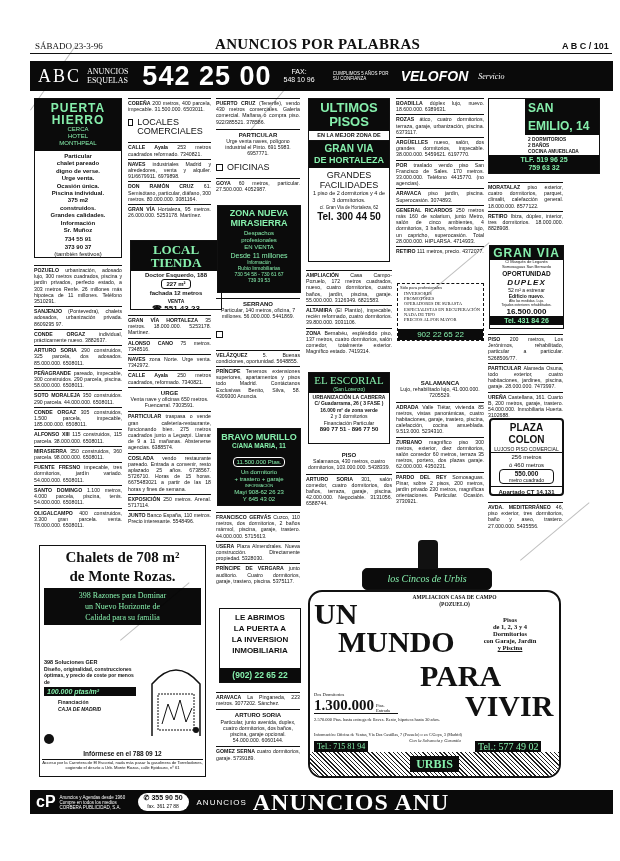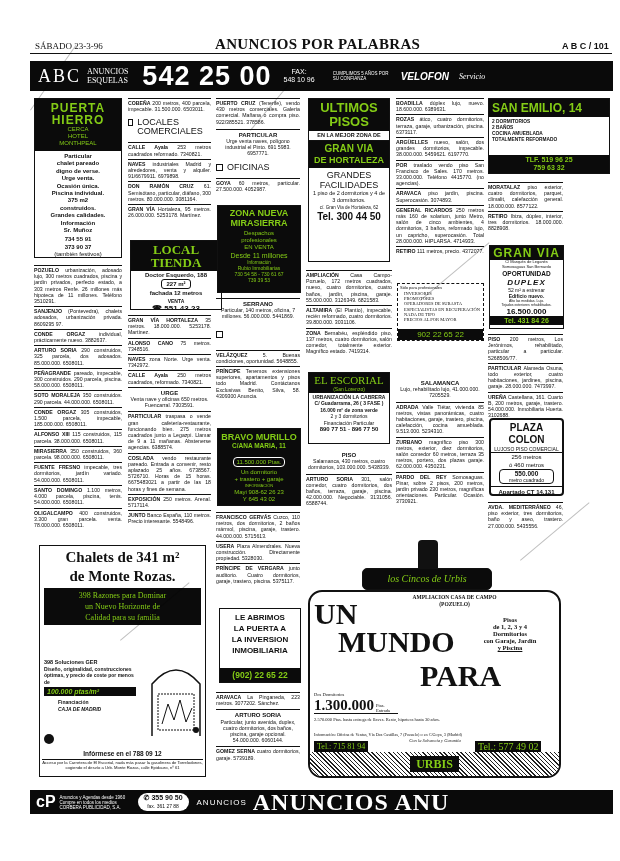--- a/index.html
+++ b/index.html
@@ -9,32 +9,32 @@
   .topline { left: 30px; top: 36px; width: 582px; height: 18px; border-bottom: 1.5px solid #111; }
   .hdr-date { left: 35px; top: 41px; font-size: 9px; font-family: "Liberation Serif", serif; }
   .hdr-title { left: 215px; top: 36px; font-size: 15px; font-weight: bold; font-family: "Liberation Serif", serif; letter-spacing: 0.3px; }
   .hdr-page { left: 562px; top: 41px; font-size: 9px; font-weight: bold; }
   .banner { left: 30px; top: 61px; width: 583px; height: 30px; background: #0a0a0a; color: #fff; display: flex; align-items: center; }
   .banner .abc { font-size: 18px; font-family: "Liberation Serif", serif; letter-spacing: 2px; margin-left: 8px; }
   .banner .esq { font-size: 8px; line-height: 9px; font-family: "Liberation Serif", serif; margin-left: 6px; }
   .banner .phone { font-size: 27px; font-weight: bold; margin-left: 14px; letter-spacing: 1px; }
   .banner .fax { font-size: 7px; line-height: 8px; margin-left: 12px; text-align: center; }
   .banner .small { font-size: 4.5px; line-height: 5px; margin-left: 18px; width: 58px; }
-  .banner .brand { font-size: 10px; font-style: italic; font-weight: bold; margin-left: 10px; }
+  .banner .brand { font-size: 14px; font-style: italic; font-weight: bold; margin-left: 10px; }
   .banner .brand2 { font-size: 8px; margin-left: 10px; font-family: "Liberation Serif", serif; font-style: italic; }
 
   .col { position: absolute; font-size: 5.2px; line-height: 6.2px; }
   .cls { border-top: 1px solid #111; padding-top: 1px; margin-bottom: 2px; text-align: justify; }
   .cls b { font-weight: bold; }
   .sect { font-size: 9px; line-height: 9px; font-family: "Liberation Sans", sans-serif; margin: 6px 0 6px 0; display: flex; gap: 4px; }
   .sect .box { width: 7px; height: 7px; border: 1px solid #111; margin-top: 1px; }
   .centered { text-align: center; border-top: 1px solid #111; padding-top: 2px; margin-bottom: 3px; }
   .centered .ttl { font-weight: bold; font-size: 6px; }
 
-  .dark { background: #0b0b0b; color: #84cc16; }
+  .dark { background: #0b0b0b; color: #86efac; }
   .boxad { position: absolute; border: 1.5px solid #111; overflow: hidden; }
   .center { text-align: center; }
 
   .watermark { position: absolute; border-top: 1px solid rgba(0,0,0,0.25); transform-origin: left top; }
   .footer-bar { left: 30px; top: 790px; width: 583px; height: 24px; background: #0a0a0a; color: #fff; display: flex; align-items: center; }
 </style>
 </head>
 <body>
 
 <div class="abs topline"></div>
@@ -286,21 +286,21 @@
 <div class="col" style="left:396px; top:378px; width:88px;">
   <div class="centered" style="border-top:none;">
       <div class="ttl">SALAMANCA</div>
       <div>Lujo, rehabilitado lujo, 41.000.000. 7205529.</div>
     </div>
   <div class="cls"><b>ADRADA</b> <span>Valle Tiétar, vivienda 85 metros, vistas panorámicas, cuatro habitaciones, garaje, trastero, piscina, calefacción, cocina amueblada. 9.513.000. 5234310.</span></div>
   <div class="cls"><b>ZURBANO</b> <span>magnífico piso 300 metros, exterior, diez dormitorios, salón comedor 60 metros, terraza 35 metros, portero, dos plazas garaje. 62.000.000. 4350231.</span></div>
   <div class="cls"><b>PARDO DEL REY</b> <span>Somosaguas. Pinar, sobre 2 pisos, 200 metros, jardín privado 230 metros, magníficas orientaciones. Particular. Ocasión. 3730921.</span></div>
 </div>
 
-<div class="boxad" style="left:488px; top:98px; width:122px; height:76px;">
+<div class="boxad" style="left:488px; top:98px; width:112px; height:76px;padding-left:36px;">
   <div class="dark" style="font-size:12px; font-weight:bold; line-height:18px; padding-left:3px;">SAN EMILIO, 14</div>
   <div style="font-size:4.8px; font-weight:bold; line-height:6px; padding:2px 3px;">
     <div>2 DORMITORIOS</div>
     <div>2 BAÑOS</div>
     <div>COCINA AMUEBLADA</div>
     <div>TOTALMENTE REFORMADO</div>
   </div>
   <div class="dark center" style="position:absolute; bottom:0; left:0; right:0; font-size:7px; font-weight:bold; line-height:8px; padding:1px 0;">
     <div>TLF. 519 96 25</div>
     <div>759 63 32</div>
@@ -343,21 +343,21 @@
   </div>
   <div style="font-size:6px; font-weight:bold; line-height:10px; border-top:1px solid #111; margin-top:2px;">Apartado CT 14.131</div>
 </div>
 
 <div class="col" style="left:488px; top:502px; width:75px;">
   <div class="cls"><b>AVDA. MEDITERRÁNEO</b> <span>46, piso exterior, tres dormitorios, baño y aseo, trastero. 27.000.000. 5435556.</span></div>
 </div>
 
 <div class="boxad" style="left:39px; top:545px; width:167px; height:232px; border-width:1px;">
   <div class="center" style="font-family:'Liberation Serif', serif; font-weight:bold; font-size:15px; line-height:19px; padding-top:2px;">
-    <div>Chalets de 341 m²</div>
+    <div>Chalets de 708 m²</div>
     <div>de Monte Rozas.</div>
   </div>
   <div class="dark center" style="margin:2px 4px; font-size:8px; line-height:11px; padding:2px 0; font-family:'Liberation Serif', serif;">
     <div>398 Razones para Dominar</div>
     <div>un Nuevo Horizonte de</div>
     <div>Calidad para su familia</div>
   </div>
   <div style="position:absolute; left:4px; top:113px; width:92px; font-size:5px; line-height:6.5px; font-weight:bold;">
     <div style="font-size:5.5px;">398 Soluciones GER</div>
     <div>Diseño, originalidad, construcciones óptimas, y precio de coste por menos de</div>
@@ -377,20 +377,21 @@
 </div>
 
 <div class="boxad" style="left:308px; top:590px; width:253px; height:188px; border-radius:14px; border-width:2px;">
   <div class="center" style="font-family:'Liberation Serif', serif; font-size:5.5px; font-weight:bold; line-height:7px; padding-top:2px; padding-left:40px;">
     <div>AMPLIACION CASA DE CAMPO</div>
     <div>(POZUELO)</div>
   </div>
   <div style="position:absolute; left:4px; top:8px; font-family:'Liberation Serif', serif; font-weight:bold; font-size:30px; line-height:28px;">UN</div>
   <div style="position:absolute; left:28px; top:36px; font-family:'Liberation Serif', serif; font-weight:bold; font-size:30px; line-height:28px;">MUNDO</div>
   <div style="position:absolute; left:110px; top:70px; font-family:'Liberation Serif', serif; font-weight:bold; font-size:30px; line-height:28px;">PARA</div>
+  <div style="position:absolute; left:155px; top:100px; font-family:'Liberation Serif', serif; font-weight:bold; font-size:30px; line-height:28px;">VIVIR</div>
   <div class="center" style="position:absolute; left:150px; top:24px; width:100px; font-family:'Liberation Serif', serif; font-weight:bold; font-size:6.5px; line-height:7px;">
     <div>Pisos</div>
     <div>de 1, 2, 3 y 4</div>
     <div>Dormitorios</div>
     <div>con Garaje, Jardín</div>
     <div style="text-decoration:underline;">y Piscina</div>
   </div>
   <div style="position:absolute; left:4px; top:100px; font-family:'Liberation Serif', serif; font-size:4.5px;">Dos Dormitorios</div>
   <div style="position:absolute; left:4px; top:106px; display:flex; align-items:flex-end; gap:2px; border-bottom:1px solid #111;">
     <span style="font-family:'Liberation Serif', serif; font-weight:bold; font-size:15px; line-height:15px;">1.300.000</span>

